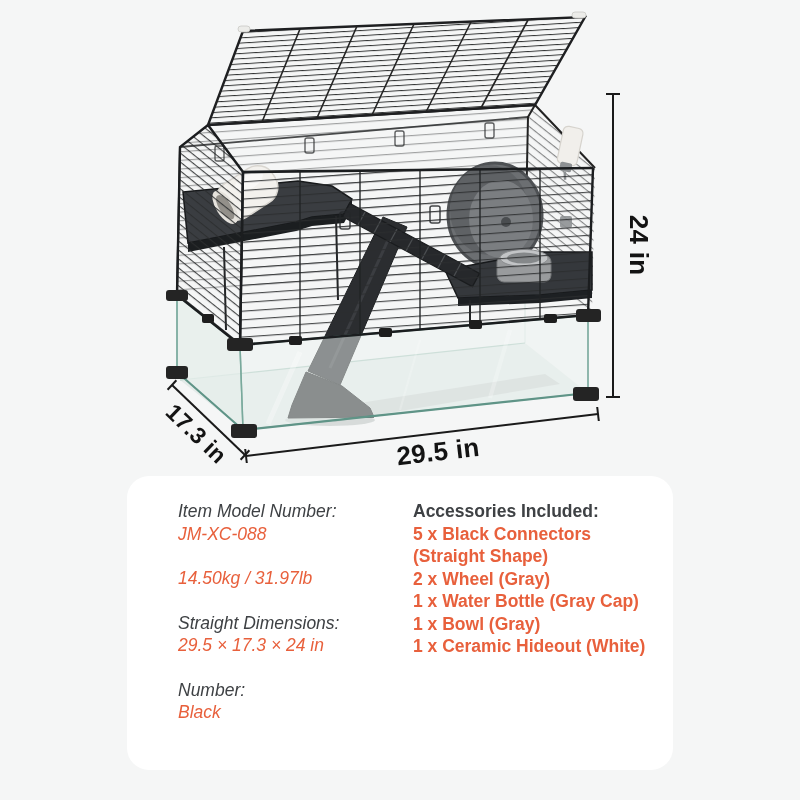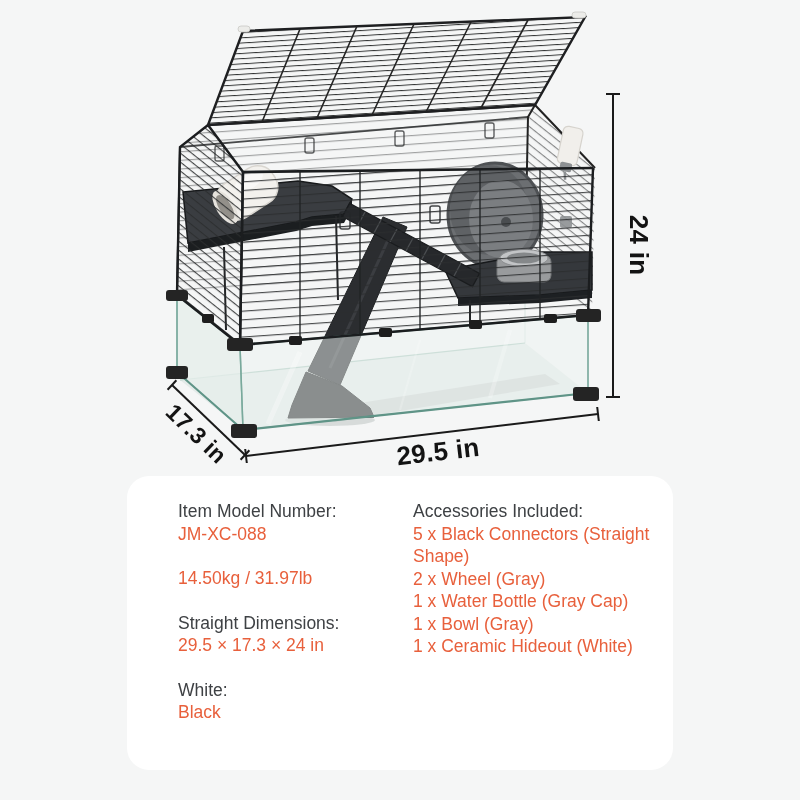--- a/index.html
+++ b/index.html
@@ -6,22 +6,22 @@
   #stage{position:relative;width:800px;height:800px;background:#f5f6f6;overflow:hidden;
          font-family:"Liberation Sans",sans-serif;}
   #hero{position:absolute;left:0;top:0;width:800px;height:480px;}
   .dim-label{position:absolute;font-weight:700;color:#131313;white-space:nowrap;letter-spacing:.3px;}
   #dim-height{left:638px;top:245px;font-size:26px;transform:translate(-50%,-50%) rotate(90deg);}
   #dim-width{left:438px;top:452px;font-size:26px;transform:translate(-50%,-50%) rotate(-6.5deg);}
   #dim-depth{left:196px;top:434px;font-size:23px;transform:translate(-50%,-50%) rotate(44deg);}
   #spec-card{position:absolute;left:127px;top:476px;width:546px;height:294px;background:#ffffff;
              border-radius:22px;box-sizing:border-box;padding:24px 0 0 51px;display:flex;
              font-size:17.5px;line-height:22.5px;}
-  .col-left{width:235px;}
-  .col-right{width:245px;}
+  .col-left{width:235px;font-style:italic;}
+  .col-right{width:245px;font-weight:bold;}
   .group{margin-bottom:22px;}
   .lbl{color:#3e4144;}
   .val{color:#e8603c;}
 </style>
 </head>
 <body>
 
 <div id="stage">
 
   <div id="hero">
@@ -216,21 +216,21 @@
         <div class="val">JM-XC-088</div>
       </div>
       <div class="group">
         <div class="val">14.50kg / 31.97lb</div>
       </div>
       <div class="group">
         <div class="lbl">Straight Dimensions:</div>
         <div class="val">29.5 × 17.3 × 24 in</div>
       </div>
       <div class="group">
-        <div class="lbl">White:</div>
+        <div class="lbl">Number:</div>
         <div class="val">Black</div>
       </div>
     </div>
     <div class="col-right">
       <div class="group">
         <div class="lbl">Accessories Included:</div>
         <div class="val">5 x Black Connectors (Straight Shape)</div>
         <div class="val">2 x Wheel (Gray)</div>
         <div class="val">1 x Water Bottle (Gray Cap)</div>
         <div class="val">1 x Bowl (Gray)</div>

